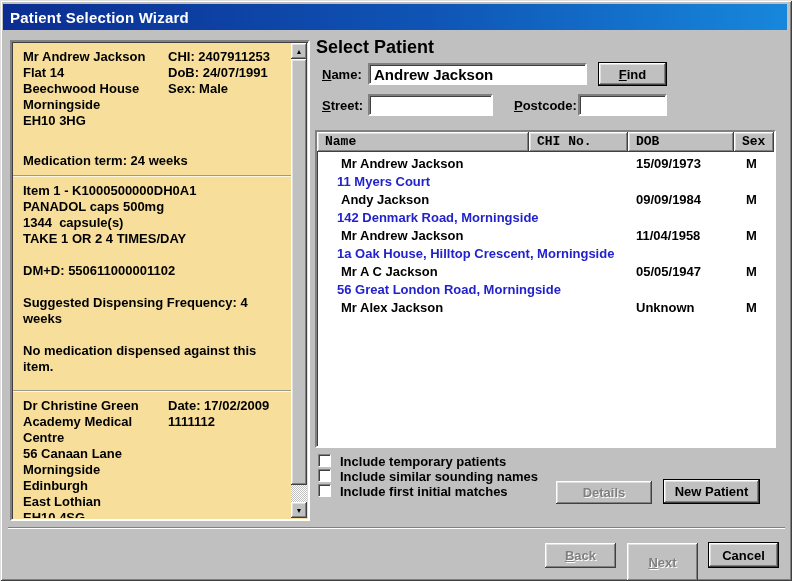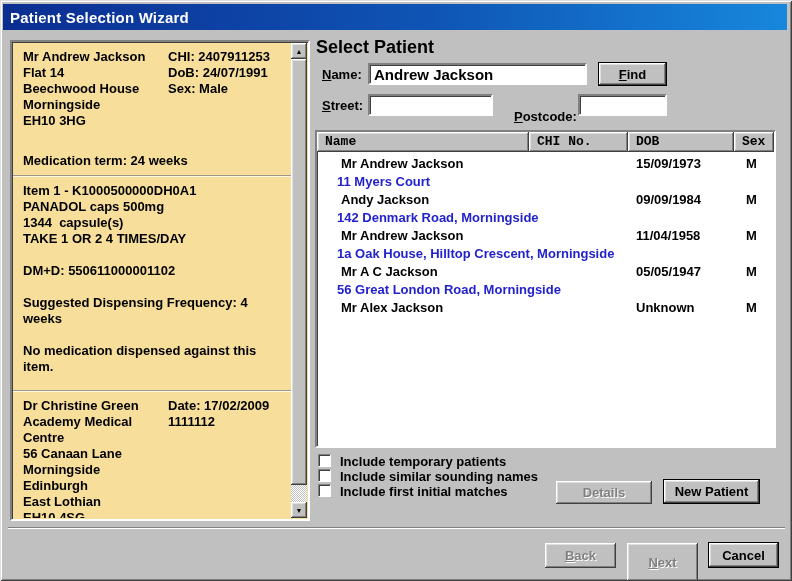--- a/index.html
+++ b/index.html
@@ -203,21 +203,21 @@
   <div class="h1">Select Patient</div>
 
   <span class="lbl mn" style="left:322px; top:67px;">Name:</span>
   <input class="tfield" style="left: 368px; top: 63px; width: 219px;" type="text" value="Andrew Jackson">
   <button class="btn95 ring" style="left:598px; top:62px; width:69px; height:24px;">
     <span class="cap mn">Find</span>
   </button>
 
   <span class="lbl mn" style="left:322px; top:98px;">Street:</span>
   <input class="tfield" style="left: 368px; top: 94px; width: 125px;" type="text" value="">
-  <span class="lbl mn" style="left:514px; top:98px;margin-top:11px;">Postcode:</span>
+  <span class="lbl mn" style="left:514px; top:98px;">Postcode:</span>
   <input class="tfield" style="left: 578px; top: 94px; width: 89px;" type="text" value="">
 
   <div class="tbl">
     <div class="thead">
       <div class="th th1">Name</div>
       <div class="th th2">CHI No.</div>
       <div class="th th3">DOB</div>
       <div class="th th4">Sex</div>
     </div>
     <div class="tbody">

